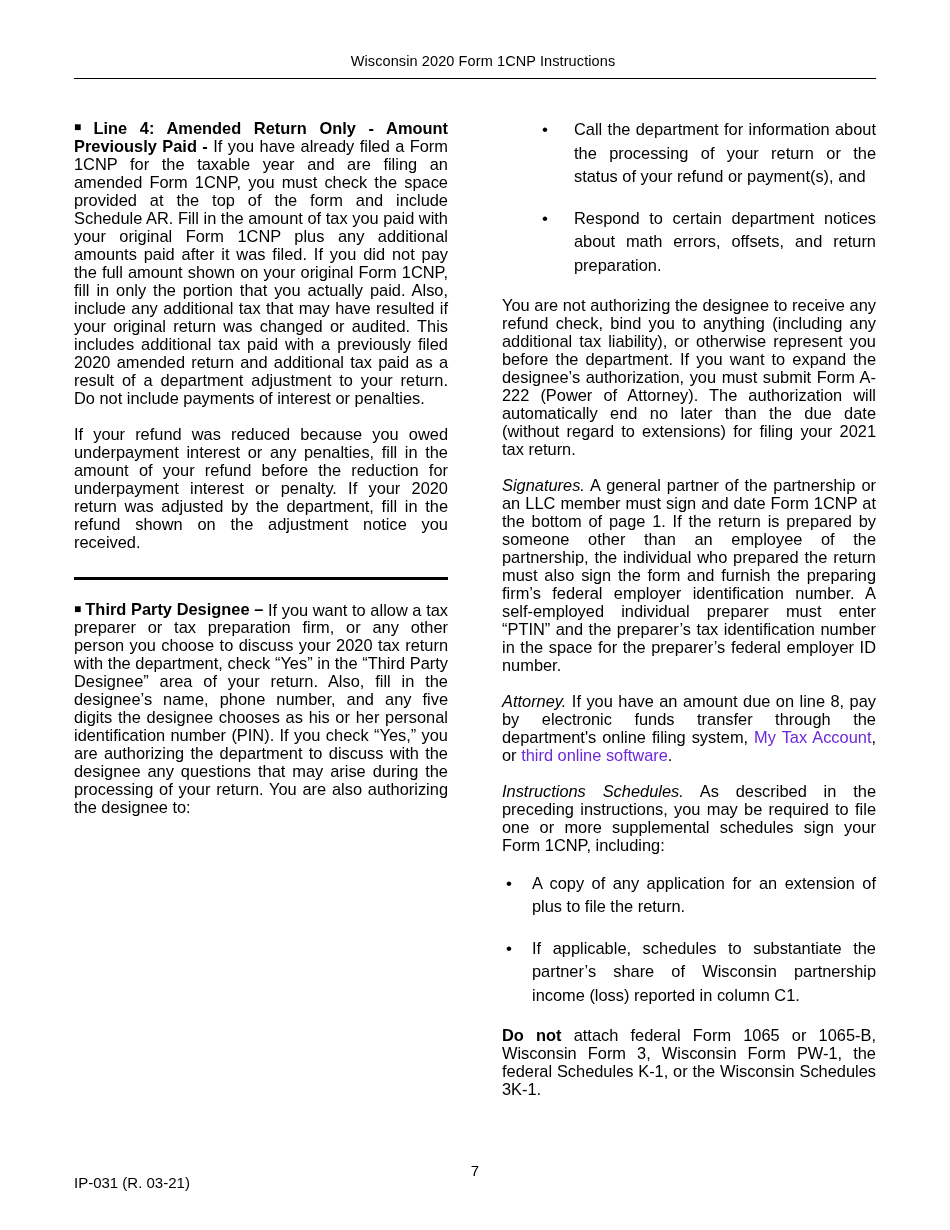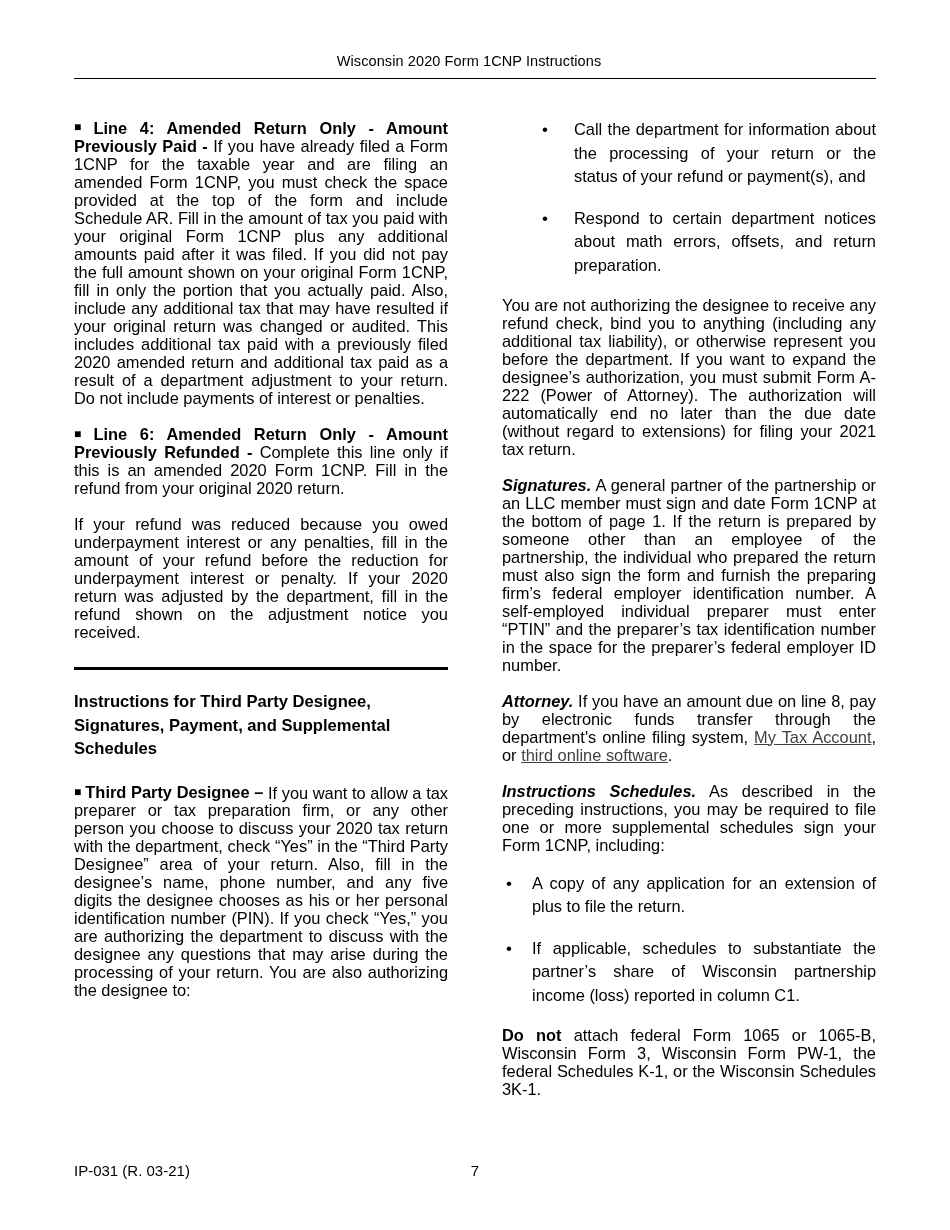--- a/index.html
+++ b/index.html
@@ -16,21 +16,21 @@
     width: 950px;
     height: 1230px;
     background: #ffffff;
     overflow: hidden;
     box-sizing: border-box;
   }
 
   
   .page-header {
     position: absolute;
-    left: 68px;
+    left: 82px;
     top: 52px;
     width: 802px;
     text-align: center;
   }
   .page-header .header-text {
     font-size: 14.5px;
     letter-spacing: 0.1px;
     color: #000;
   }
   .header-rule {
@@ -65,21 +65,21 @@
   }
   .para.last { margin-bottom: 0; }
 
   .sq-bullet {
     font-size: 12px;
     vertical-align: 2.5px;
     padding-right: 4px;
   }
   b, .b { font-weight: bold; }
   .bi {
-    font-weight: bold;
+    font-weight: normal;
     font-style: italic;
   }
 
   
   .section-rule {
     margin: 26px 0 20px 0;
     height: 0;
     border-top: 3.4px solid #000;
     width: 100%;
   }
@@ -117,37 +117,36 @@
   ul.bullets.indent li { padding-left: 72px; }
   ul.bullets.indent li .dot { left: 40px; }
 
   
   ul.bullets.flush li { padding-left: 30px; }
   ul.bullets.flush li .dot { left: 4px; }
 
   
   a.doc-link,
   .doc-link {
-    color: #404040;
-    text-decoration: underline;
+    color: #6d28d9;
     cursor: pointer;
   }
 
   
   .footer {
     position: absolute;
     left: 74px;
     top: 1162px;
     width: 802px;
     height: 22px;
   }
   .footer .doc-code {
     position: absolute;
     left: 0;
-    top: 0;
+    top: 12px;
     font-size: 15px;
   }
   .footer .page-number {
     position: absolute;
     left: 0;
     top: 0;
     width: 802px;
     text-align: center;
     font-size: 15px;
   }
@@ -161,27 +160,25 @@
     <span class="header-text">Wisconsin 2020 Form 1CNP Instructions</span>
   </div>
   <div class="header-rule"></div>
 
   <div class="columns">
 
     <div class="col">
 
       <p class="para"><b><span class="sq-bullet">■</span><span>Line 4: Amended Return Only - Amount Previously Paid -</span></b> <span>If you have already filed a Form 1CNP for the taxable year and are filing an amended Form 1CNP, you must check the space provided at the top of the form and include Schedule AR. Fill in the amount of tax you paid with your original Form 1CNP plus any additional amounts paid after it was filed. If you did not pay the full amount shown on your original Form 1CNP, fill in only the portion that you actually paid. Also, include any additional tax that may have resulted if your original return was changed or audited. This includes additional tax paid with a previously filed 2020 amended return and additional tax paid as a result of a department adjustment to your return. Do not include payments of interest or penalties.</span></p>
 
-      <p class="para"><b><span class="sq-bullet">■</span><span>Line 6: Amended Return Only - Amount Previously Refunded -</span></b> <span>Complete this line only if this is an amended 2020 Form 1CNP. Fill in the refund from your original 2020 return.</span></p>
 
       <p class="para">If your refund was reduced because you owed underpayment interest or any penalties, fill in the amount of your refund before the reduction for underpayment interest or penalty. If your 2020 return was adjusted by the department, fill in the refund shown on the adjustment notice you received.</p>
 
       <div class="section-rule"></div>
 
-      <div class="section-heading">Instructions for Third Party Designee, Signatures, Payment, and Supplemental Schedules</div>
 
       <p class="para"><b><span class="sq-bullet">■</span><span>Third Party Designee –</span></b> <span>If you want to allow a tax preparer or tax preparation firm, or any other person you choose to discuss your 2020 tax return with the department, check “Yes” in the “Third Party Designee” area of your return. Also, fill in the designee’s name, phone number, and any five digits the designee chooses as his or her personal identification number (PIN). If you check “Yes,” you are authorizing the department to discuss with the designee any questions that may arise during the processing of your return. You are also authorizing the designee to:</span></p>
 
     </div>
 
     <div class="col">
 
       <ul class="bullets indent">
         <li>
           <span class="dot">•</span>

